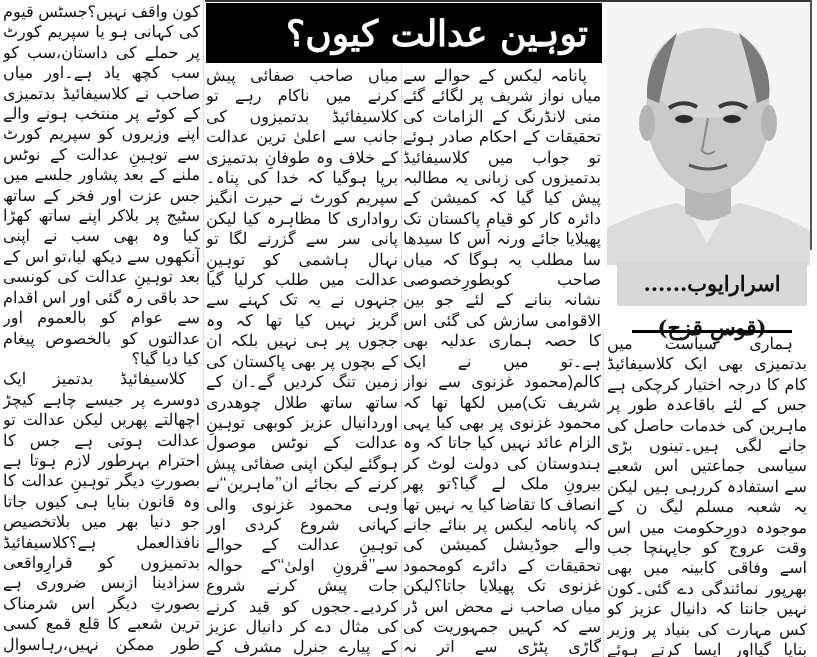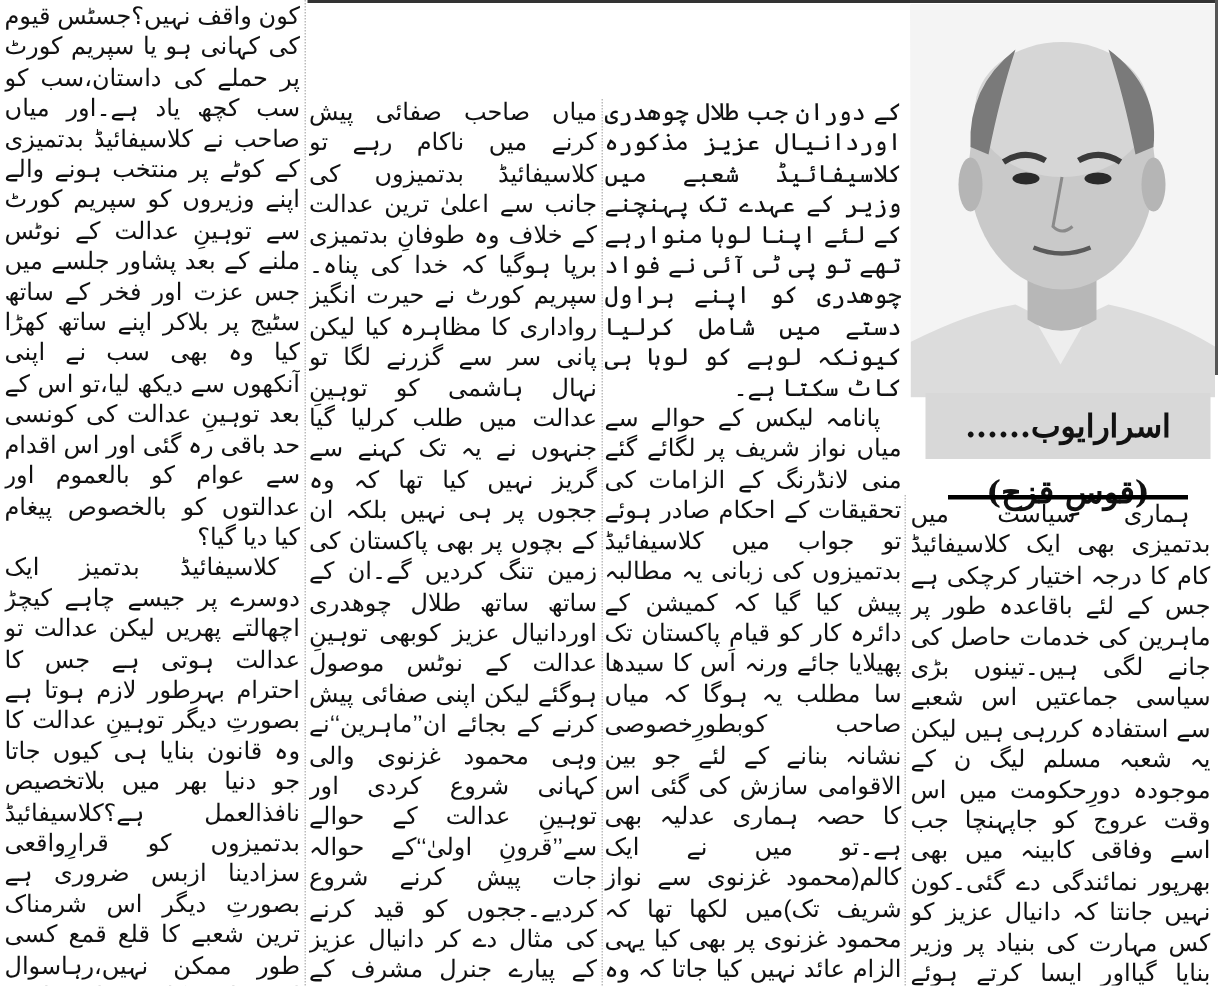--- a/index.html
+++ b/index.html
@@ -27,20 +27,21 @@
   .sep2 { left: 401px; top: 66px; height: 591px; }
   .sep3 { left: 203px; top: 0; height: 657px; }
 </style>
 </head>
 <body>
 
 <div class="page">
   <div class="frame"></div>
   <div class="frame-r"></div>
 
+  <div class="headline">توہین عدالت کیوں؟</div>
 
   <div class="photo">
     <svg viewBox="0 0 203 262" preserveAspectRatio="none">
       <rect x="0" y="0" width="203" height="262" fill="#f4f4f4"></rect>
 
       <path d="M0 262 L0 225 Q40 205 70 200 L100 215 L132 200 Q170 208 203 228 L203 262 Z" fill="#dcdcdc"></path>
       <path d="M80 205 L100 240 L120 205 Z" fill="#eeeeee"></path>
 
       <path d="M78 175 L78 210 Q100 225 124 210 L124 175 Z" fill="#b7b7b7"></path>
 
@@ -70,21 +71,20 @@
 
   <div class="sep sep1"></div>
   <div class="sep sep2"></div>
   <div class="sep sep3"></div>
 
   <div class="col col1">
     <p>ہماری سیاست میں بدتمیزی بھی ایک کلاسیفائیڈ کام کا درجہ اختیار کرچکی ہے جس کے لئے باقاعدہ طور پر ماہرین کی خدمات حاصل کی جانے لگی ہیں۔تینوں بڑی سیاسی جماعتیں اس شعبے سے استفادہ کررہی ہیں لیکن یہ شعبہ مسلم لیگ ن کے موجودہ دورِحکومت میں اس وقت عروج کو جاپہنچا جب اسے وفاقی کابینہ میں بھی بھرپور نمائندگی دے گئی۔کون نہیں جانتا کہ دانیال عزیز کو کس مہارت کی بنیاد پر وزیر بنایا گیااور ایسا کرتے ہوئے کیوں یہ بھی بھلادیا گیا کہ وہ میاں صاحب کے ازلی اور ابدی دشمن ’’ڈکٹیٹر‘‘پرویز مشرف کی ناک کا بال ہوا کرتے تھے؟موصوف کے ساتھ ساتھ طلال چوھدری کوبھی سینئرترین سیاستدانوں پرترجیح دے کروفاقی کابینہ میں شامل کئے جانے کی وجہ بھی کس سے پوشیدہ ہے؟کسے معلوم نہیں کہ ہردووزراء کیا فرائض انجام دے رہے ہیں؟اس سے پہلے میاں صاحب کی وزارتِ عظمی</p>
   </div>
 
   <div class="col col2">
-    <p class="noindent">کے دوران جب طلال چوھدری اوردانیال عزیز مذکورہ کلاسیفائیڈ شعبے میں وزیر کے عہدے تک پہنچنے کے لئے اپنا لوہا منوارہے تھے تو پی ٹی آئی نے فواد چوھدری کو اپنے ہراول دستے میں شامل کرلیا کیونکہ لوہے کو لوہا ہی کاٹ سکتا ہے۔</p>
     <p>پانامہ لیکس کے حوالے سے میاں نواز شریف پر لگائے گئے منی لانڈرنگ کے الزامات کی تحقیقات کے احکام صادر ہوئے تو جواب میں کلاسیفائیڈ بدتمیزوں کی زبانی یہ مطالبہ پیش کیا گیا کہ کمیشن کے دائرہ کار کو قیامِ پاکستان تک پھیلایا جائے ورنہ اس کا سیدھا سا مطلب یہ ہوگا کہ میاں صاحب کوبطورِخصوصی نشانہ بنانے کے لئے جو بین الاقوامی سازش کی گئی اس کا حصہ ہماری عدلیہ بھی ہے۔تو میں نے ایک کالم(محمود غزنوی سے نواز شریف تک)میں لکھا تھا کہ محمود غزنوی پر بھی کیا یہی الزام عائد نہیں کیا جاتا کہ وہ ہندوستان کی دولت لوٹ کر بیرونِ ملک لے گیا؟تو پھر انصاف کا تقاضا کیا یہ نہیں تھا کہ پانامہ لیکس پر بنائے جانے والے جوڈیشل کمیشن کی تحقیقات کے دائرے کومحمود غزنوی تک پھیلایا جاتا؟لیکن میاں صاحب نے محض اس ڈر سے کہ کہیں جمہوریت کی گاڑی پٹڑی سے اتر نہ جائے،14اگست 1947 سے پیچھے کی بات نہیں کی۔اس عظیم قربانی پر بھی لوگ خوش نہیں ہوئے بلکہ اسقدرناراض ہوئے کہ’’اسلامی جمہوریہ پاکستان‘‘کا موازنہ’’کافر غیر جمہوری آئس لینڈ‘‘کے ساتھ کرنے سے بھی دریغ نہیں کیا اور کہا کہ وہاں کا وزیرِاعظم مستعفی ہوسکتا ہے تو یہاں کا کیوں نہیں ہوسکتا؟</p>
 
   </div>
 
   <div class="col col3">
     <p class="noindent">میاں صاحب صفائی پیش کرنے میں ناکام رہے تو کلاسیفائیڈ بدتمیزوں کی جانب سے اعلیٰ ترین عدالت کے خلاف وہ طوفانِ بدتمیزی برپا ہوگیا کہ خدا کی پناہ۔سپریم کورٹ نے حیرت انگیز رواداری کا مظاہرہ کیا لیکن پانی سر سے گزرنے لگا تو نہال ہاشمی کو توہینِ عدالت میں طلب کرلیا گیا جنہوں نے یہ تک کہنے سے گریز نہیں کیا تھا کہ وہ ججوں پر ہی نہیں بلکہ ان کے بچوں پر بھی پاکستان کی زمین تنگ کردیں گے۔ان کے ساتھ ساتھ طلال چوھدری اوردانیال عزیز کوبھی توہینِ عدالت کے نوٹس موصول ہوگئے لیکن اپنی صفائی پیش کرنے کے بجائے ان’’ماہرین‘‘نے وہی محمود غزنوی والی کہانی شروع کردی اور توہینِ عدالت کے حوالے سے’’قرونِ اولیٰ‘‘کے حوالہ جات پیش کرنے شروع کردیے۔ججوں کو قید کرنے کی مثال دے کر دانیال عزیز کے پیارے جنرل مشرف کے خلاف کارروائی کا مطالبہ کیا گیا، کلاسیفائیڈ بدتمیزی میں براہین کی اہمیت ختم ہوجاتی ہے چنانچہ اس قسم کے دلائل قابلِ پذیرائی نہ رہے کہ جنرل مشرف کوبیرونِ ملک جانے کا این او سی سپریم کورٹ نے نہیں بلکہ میاں نواز شریف کی حکومت نے خود دیا تھا،نہ ہی یہ نکتہ قابلِ غور رہا کہ کرپشن یا توہینِ عدالت کے خلاف 1947 سے کارروائی کئے جانے کے مطالبے کا مطلب دراصل یہ ہے کہ کوئی کارروائی کی ہی نہ جائے۔رہاسوال دورِحاضر کی کرپشن کا تو اس کے خلاف کارروائی کی بنیادی ذمہ داری حکومت پر عائد ہوتی ہے جو مسلم لیگ ن کی ہے کسی دوسرے کی نہیں۔</p>
 
   </div>
 
   <div class="col col4">

